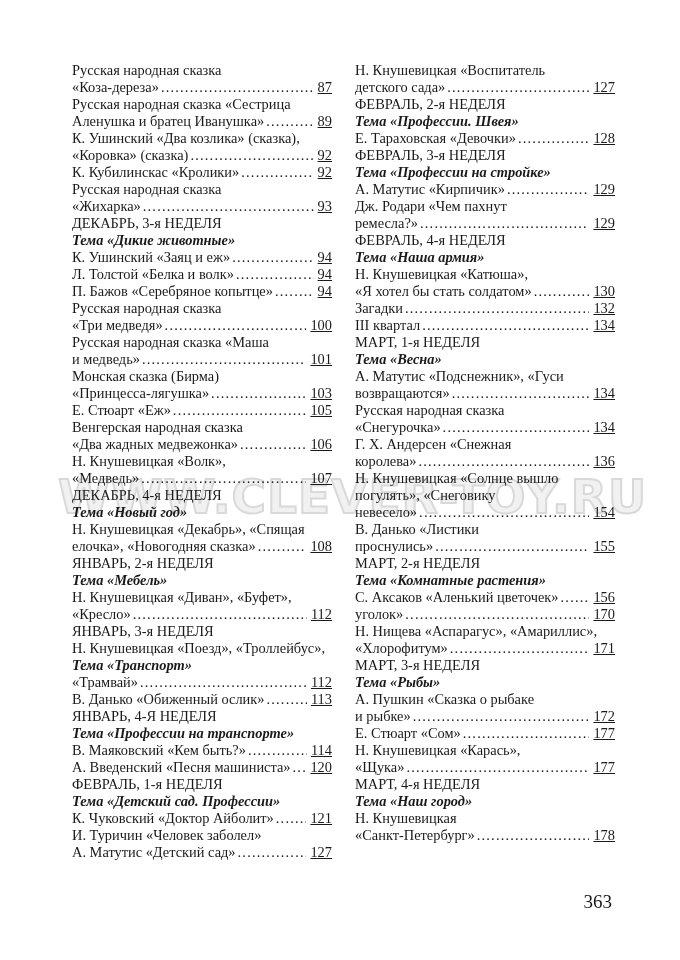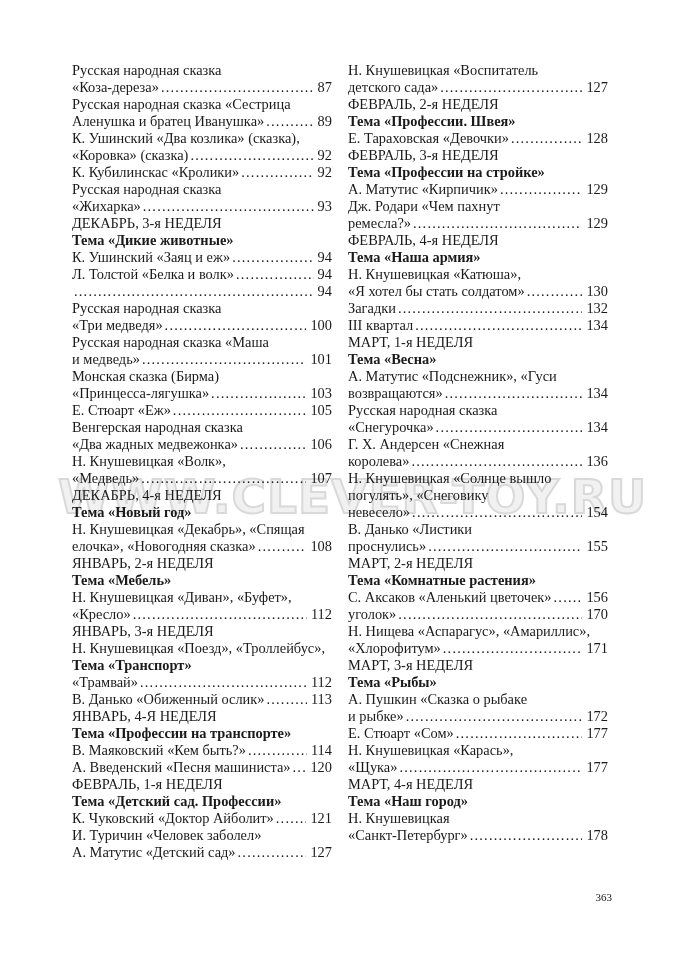--- a/index.html
+++ b/index.html
@@ -28,49 +28,49 @@
     user-select: none;
     margin-top: 20px;
   }
   .columns {
     position: absolute;
     left: 72px;
     top: 62px;
     width: 536px;
     z-index: 1;
     display: flex;
-    gap: 16px;
+    gap: 23px;
   }
   .col { width: 260px; }
   .row {
     display: flex;
     align-items: baseline;
     white-space: nowrap;
     font-size: 14.4px;
     line-height: 17px;
     height: 17px;
   }
   .row .txt  { flex: 0 0 auto; }
-  .row.bold .txt { font-weight: bold; }
+  .row.bold .txt { font-weight: bold; font-style: italic; }
   .row .dots {
     flex: 1 1 auto;
     min-width: 6px;
     overflow: hidden;
     letter-spacing: 1.2px;
     padding-left: 2px;
     color: #1a1a1a;
   }
-  .row .pg { flex: 0 0 auto; padding-left: 4px; text-align: right; }
+  .row .pg { flex: 0 0 auto; padding-left: 4px; text-align: right; text-decoration: underline; }
   .folio {
     position: absolute;
     top: 891px;
     left: 0;
     width: 612px;
     text-align: right;
-    font-size: 11px;
+    font-size: 19px;
     z-index: 1;
   }
 </style>
 </head>
 <body>
 
 <div class="page">
   <div class="watermark">WWW.CLEVER-TOY.RU</div>
   <div class="columns">
     <div class="col" id="col-0">
@@ -121,20 +121,21 @@
           <span class="txt">К. Ушинский «Заяц и еж»</span>
           <span class="dots">........................................................................................................................</span>
           <span class="pg">94</span>
         </div>
         <div class="row">
           <span class="txt">Л. Толстой «Белка и волк»</span>
           <span class="dots">........................................................................................................................</span>
           <span class="pg">94</span>
         </div>
         <div class="row">
+          <span class="txt">П. Бажов «Серебряное копытце»</span>
           <span class="dots">........................................................................................................................</span>
           <span class="pg">94</span>
         </div>
         <div class="row">
           <span class="txt">Русская народная сказка</span>
         </div>
         <div class="row">
           <span class="txt">«Три медведя»</span>
           <span class="dots">........................................................................................................................</span>
           <span class="pg">100</span>

